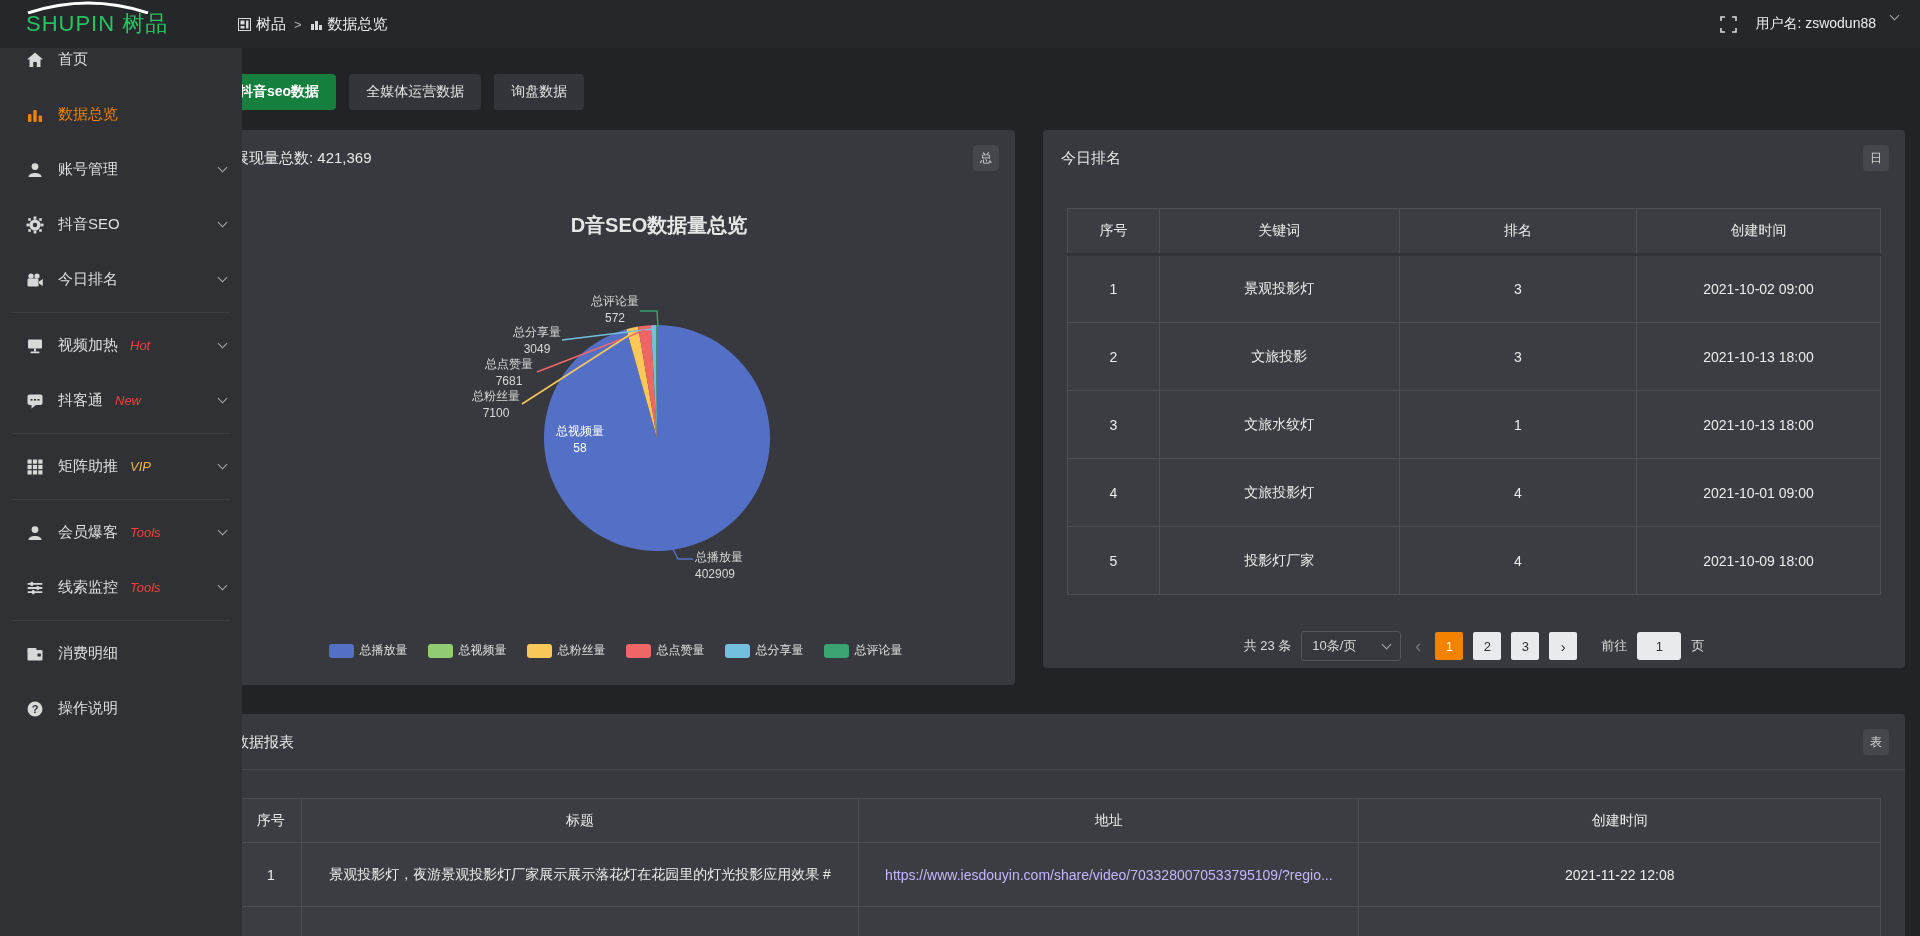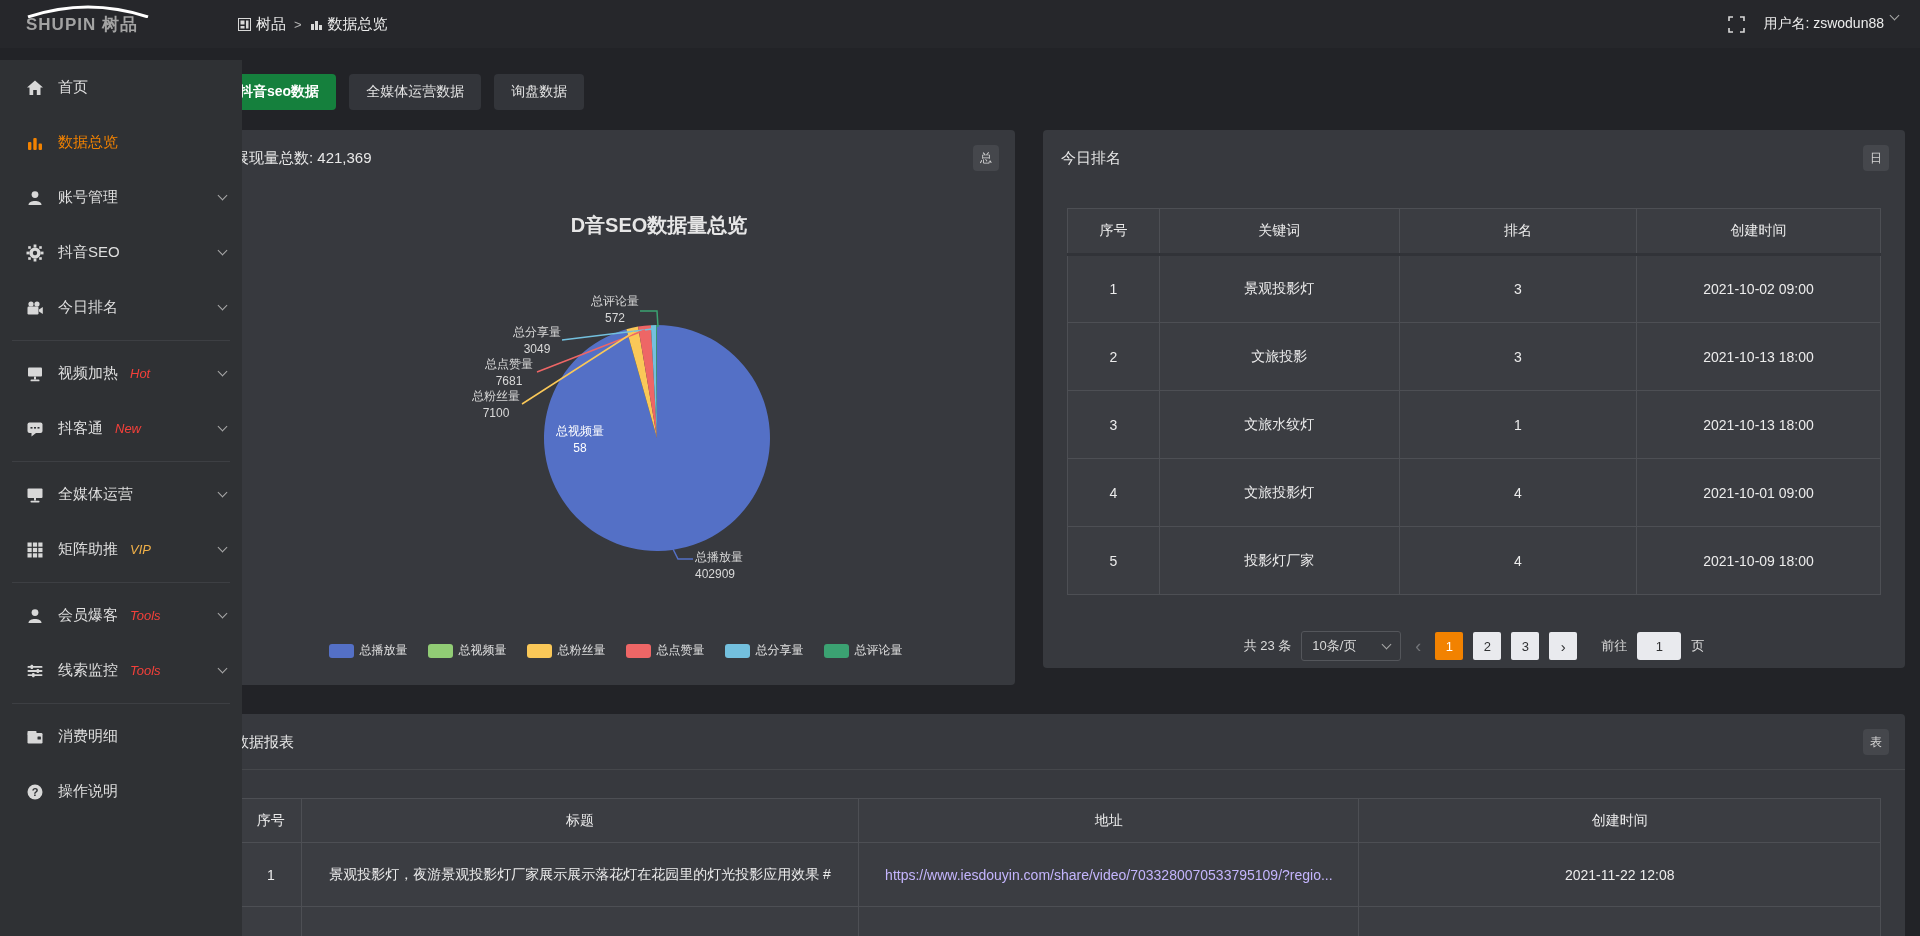--- a/index.html
+++ b/index.html
@@ -5,30 +5,30 @@
   * { margin:0; padding:0; box-sizing:border-box; }
   html,body { width:1920px; height:936px; overflow:hidden; background:#222327;
     font-family:"Liberation Sans","DejaVu Sans",sans-serif; }
 
   
   .topbar { position:absolute; left:0; top:0; width:1920px; height:48px; background:#26272b;
     display:flex; align-items:center; z-index:30; }
   .logo { width:210px; padding-left:26px; position:relative; }
   .logo-inner { position:relative; display:inline-block; }
   .logo-arc { position:absolute; left:-2px; top:-9px; }
-  .logo-text { color:#a3a3a3; font-size:17px; font-weight:700; letter-spacing:1px; white-space:nowrap; }
+  .logo-text { color:#22c55e; font-size:22px; font-weight:400; letter-spacing:1px; white-space:nowrap; }
   .crumbs { display:flex; align-items:center; margin-left:28px; color:#ececec; font-size:15px; gap:8px; }
   .crumb { display:flex; align-items:center; gap:5px; cursor:pointer; }
   .crumb-sep { color:#b5b5b5; font-size:13px; }
   .topbar-right { margin-left:auto; display:flex; align-items:center; gap:18px; padding-right:22px; color:#ececec; font-size:14px; }
-  .user-wrap { display:flex; align-items:flex-start; gap:7px; cursor:pointer; }
+  .user-wrap { display:flex; align-items:flex-start; gap:15px; cursor:pointer; }
   .chev { display:inline-block; width:7px; height:7px; border-right:1.6px solid #a9a9a9; border-bottom:1.6px solid #a9a9a9; transform:rotate(45deg); margin-top:-3px; }
 
   
-  .sidebar { position:absolute; left:0; top:60px; width:242px; bottom:0; background:#2f3134; z-index:20; }
+  .sidebar { position:absolute; left:0; top:32px; width:242px; bottom:0; background:#2f3134; z-index:20; }
   .sb-item { position:relative; height:55px; display:flex; align-items:center; padding:0 18px 0 26px;
     color:#dfdfdf; font-size:15px; cursor:pointer; }
   .sb-item .sb-ico { width:18px; height:18px; flex:0 0 18px; display:flex; align-items:center; justify-content:center; }
   .sb-item .sb-label { margin-left:14px; }
   .sb-item.active { color:#f28200; }
   .sb-item.active svg .fg { fill:#f28200; }
   .sb-badge { font-size:13px; font-weight:normal; font-style:italic; margin-left:12px; }
   .sb-badge.red { color:#f4403a; }
   .sb-badge.vip { color:#f0b048; }
   .sb-chev { position:absolute; right:16px; top:50%; margin-top:-6px; }
@@ -220,31 +220,20 @@
           <rect class="bgc" x="4.5" y="7" width="2" height="1.6"></rect>
           <rect class="bgc" x="8" y="7" width="2" height="1.6"></rect>
           <rect class="bgc" x="11.5" y="7" width="2" height="1.6"></rect>
         </svg>
       </span>
     <span class="sb-label">抖客通</span>
     <span class="sb-badge red">New</span>
     <span class="chev sb-chev"></span>
   </div>
   <div class="sb-divider"></div>
-  <div class="sb-item">
-    <span class="sb-ico">
-        <svg width="18" height="18" viewBox="0 0 18 18">
-          <rect class="fg" x="1.5" y="2.5" width="15" height="9.5" rx="1"></rect>
-          <rect class="fg" x="8" y="12" width="2" height="2.5"></rect>
-          <rect class="fg" x="4.5" y="14.8" width="9" height="1.7" rx="0.8"></rect>
-        </svg>
-      </span>
-    <span class="sb-label">全媒体运营</span>
-    <span class="chev sb-chev"></span>
-  </div>
   <div class="sb-item">
     <span class="sb-ico">
         <svg width="18" height="18" viewBox="0 0 18 18">
           <g class="fg">
             <rect x="1.5" y="1.5" width="4.2" height="4.2"></rect>
             <rect x="6.9" y="1.5" width="4.2" height="4.2"></rect>
             <rect x="12.3" y="1.5" width="4.2" height="4.2"></rect>
             <rect x="1.5" y="6.9" width="4.2" height="4.2"></rect>
             <rect x="6.9" y="6.9" width="4.2" height="4.2"></rect>
             <rect x="12.3" y="6.9" width="4.2" height="4.2"></rect>

